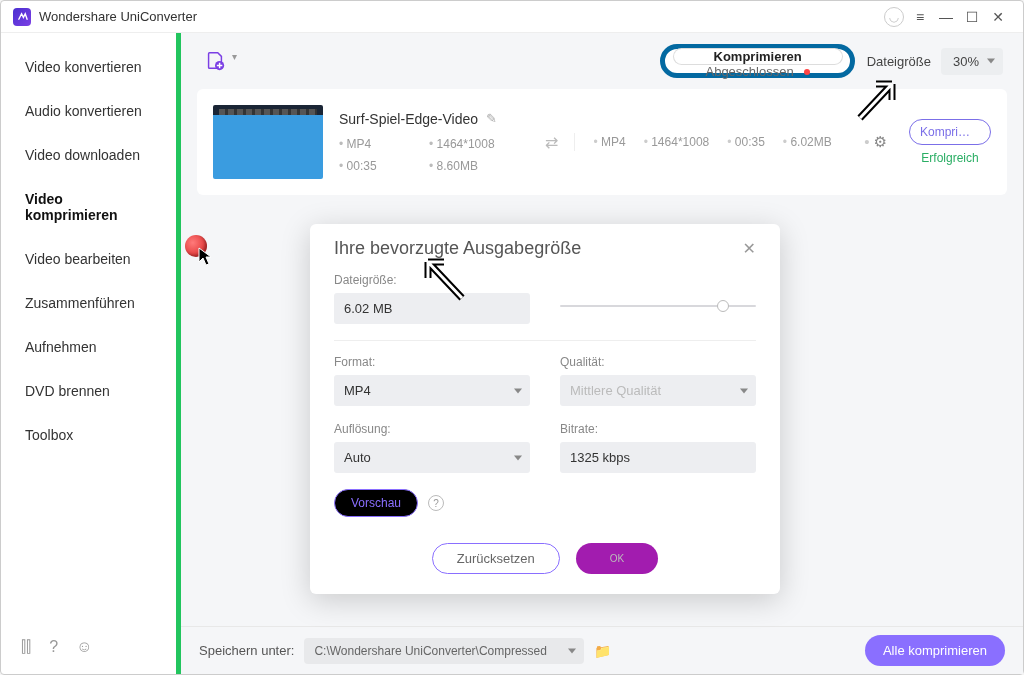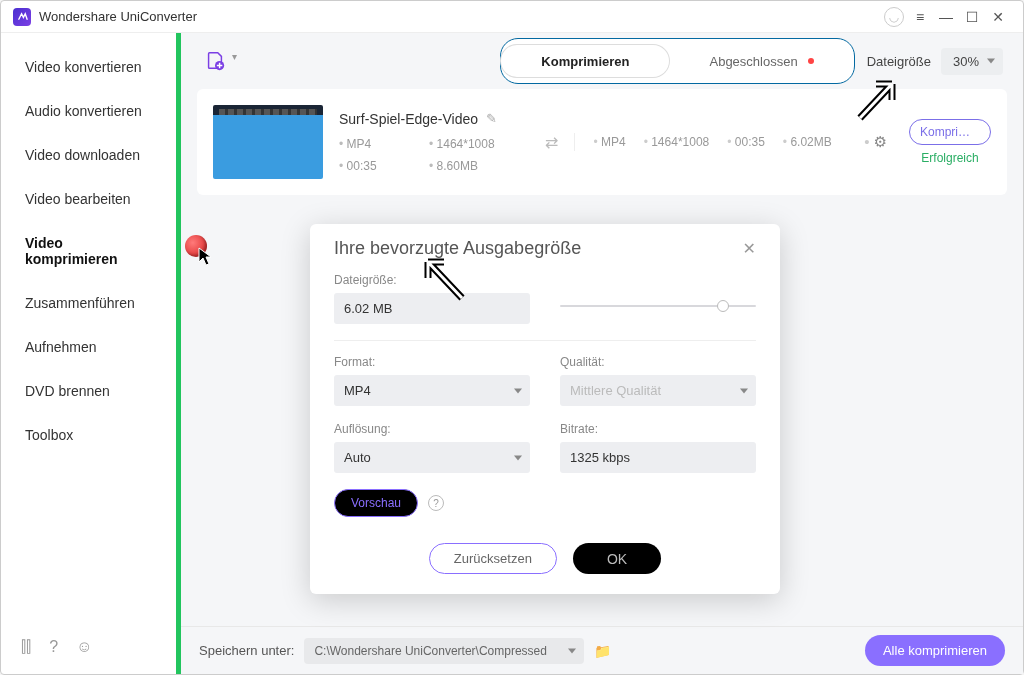--- a/index.html
+++ b/index.html
@@ -11,21 +11,21 @@
 .titlebar .ctrl { width: 26px; height: 26px; display: flex; align-items: center; justify-content: center; color: #555; font-size: 14px; cursor: pointer; }
 .avatar-circle { width:20px; height:20px; border:1px solid #ccc; border-radius:50%; display:flex; align-items:center; justify-content:center; color:#bbb; font-size:12px; }
 .body { flex: 1; display: flex; min-height: 0; }
 .sidebar { width: 180px; border-right: 5px solid #22c55e; display: flex; flex-direction: column; padding-top: 12px; }
 .side-item { padding: 14px 24px; font-size: 14px; color: #333; cursor: pointer; }
 .side-item.active { font-weight: 700; color: #111; }
 .side-footer { margin-top: auto; display: flex; gap: 18px; padding: 12px 20px 18px; color:#999; font-size:16px; }
 .main { flex: 1; display: flex; flex-direction: column; background: #f5f6f8; position: relative; }
 .toolbar { height: 56px; display: flex; align-items: center; padding: 0 20px; gap: 12px; }
 .add-btn { width: 28px; height: 28px; display:flex; align-items:center; justify-content:center; color:#7b3fe4; cursor:pointer; position:relative; }
-.tabs-pill { margin-left: auto; background: #fff; border: 1px solid #0369a1; border-radius: 18px; display: flex; align-items: center; height: 46px; }
+.tabs-pill { margin-left: auto; background: #fff; border: 5px solid #0369a1; border-radius: 18px; display: flex; align-items: center; height: 34px; flex-direction: column; }
 .tab { padding: 0 40px; height: 32px; display:flex; align-items:center; justify-content:center; font-size: 13px; color:#666; cursor:pointer; border-radius: 16px; position:relative; }
 .tab.active { background:#fff; color:#222; font-weight:600; box-shadow: 0 0 0 1px #ddd; }
 .red-dot { width:6px; height:6px; background:#ff4444; border-radius:50%; margin-left:10px; }
 .toolbar-right { display:flex; align-items:center; gap:10px; margin-left:auto; }
 .size-label { font-size: 13px; color:#444; }
 .size-select { background:#eceef0; border:none; border-radius:4px; padding: 6px 24px 6px 12px; font-size:13px; color:#444; position:relative; cursor:pointer; }
 .chev-down::after { content:""; border-left:4px solid transparent; border-right:4px solid transparent; border-top:5px solid #888; position:absolute; right:8px; top:50%; transform:translateY(-50%); }
 .item-row { background:#fff; margin: 0 16px; border-radius: 6px; padding: 16px; display:flex; align-items:center; gap: 16px; }
 .thumb { width: 110px; height: 74px; background: linear-gradient(180deg,#1a2535 0%, #1a2535 14%, #3a9ce0 14%, #3a9ce0 100%); position:relative; border-radius:2px; }
 .thumb::before { content:""; position:absolute; top:4px; left:6px; right:6px; height:6px; background:repeating-linear-gradient(90deg,#555 0,#555 6px,#333 6px,#333 9px); }
@@ -57,21 +57,21 @@
 .dlg-input.placeholder { color:#bbb; }
 .slider-wrap { flex:1; display:flex; align-items:center; padding-top:14px; }
 .slider { width:100%; height:2px; background:#d8d8dc; position:relative; border-radius:2px; }
 .slider-thumb { position:absolute; right:14%; top:-5px; width:12px; height:12px; background:#fff; border:1px solid #bbb; border-radius:50%; }
 .divider { border:none; border-top:1px solid #eee; margin: 4px 0 14px; }
 .preview-row { display:flex; align-items:center; gap:10px; }
 .preview-btn { border:1px solid #8a6fff; color:#8a6fff; background:#000000; border-radius:14px; padding:6px 16px; font-size:12px; cursor:pointer; }
 .help-icon { width:16px; height:16px; border:1px solid #bbb; border-radius:50%; display:flex; align-items:center; justify-content:center; font-size:10px; color:#999; cursor:pointer; }
 .dlg-footer { display:flex; justify-content:center; gap:16px; margin-top:26px; }
 .reset-btn { border:1px solid #8a6fff; color:#666; background:#fff; border-radius:16px; padding:7px 24px; font-size:13px; cursor:pointer; }
-.ok-btn { border:none; background:#000000; color:#bbb; border-radius:16px; padding:7px 34px; font-size:14px; cursor:pointer; }
+.ok-btn { border:none; background:#a21caf; color:#bbb; border-radius:16px; padding:7px 34px; font-size:10px; cursor:pointer; }
 .arrow-annot { position:absolute; pointer-events:none; z-index:30; }
 .arrow-annot svg { overflow:visible; }
 .red-dot-annot { position:absolute; left:185px; top:235px; width:22px; height:22px; z-index:20; }
 .red-dot-annot .dot { width:22px; height:22px; background:radial-gradient(circle at 35% 35%, #ff7a7a, #d41b1b); border-radius:50%; box-shadow: inset -2px -2px 3px rgba(0,0,0,0.3); }
 .cursor-annot { position:absolute; left:198px; top:247px; z-index:21; }
 </style>
 </head>
 <body>
 
 <div class="window">
@@ -89,22 +89,22 @@
     <div class="ctrl">—</div>
     <div class="ctrl">☐</div>
     <div class="ctrl">✕</div>
   </div>
 
   <div class="body">
     <div class="sidebar">
       <div class="side-item">Video konvertieren</div>
       <div class="side-item">Audio konvertieren</div>
       <div class="side-item">Video downloaden</div>
+      <div class="side-item active">Video komprimieren</div>
       <div class="side-item">Video bearbeiten</div>
-      <div class="side-item active">Video komprimieren</div>
       <div class="side-item">Zusammenführen</div>
       <div class="side-item">Aufnehmen</div>
       <div class="side-item">DVD brennen</div>
       <div class="side-item">Toolbox</div>
       <div class="side-footer">
         <span>⫿⫿</span>
         <span>?</span>
         <span>☺</span>
       </div>
     </div>

